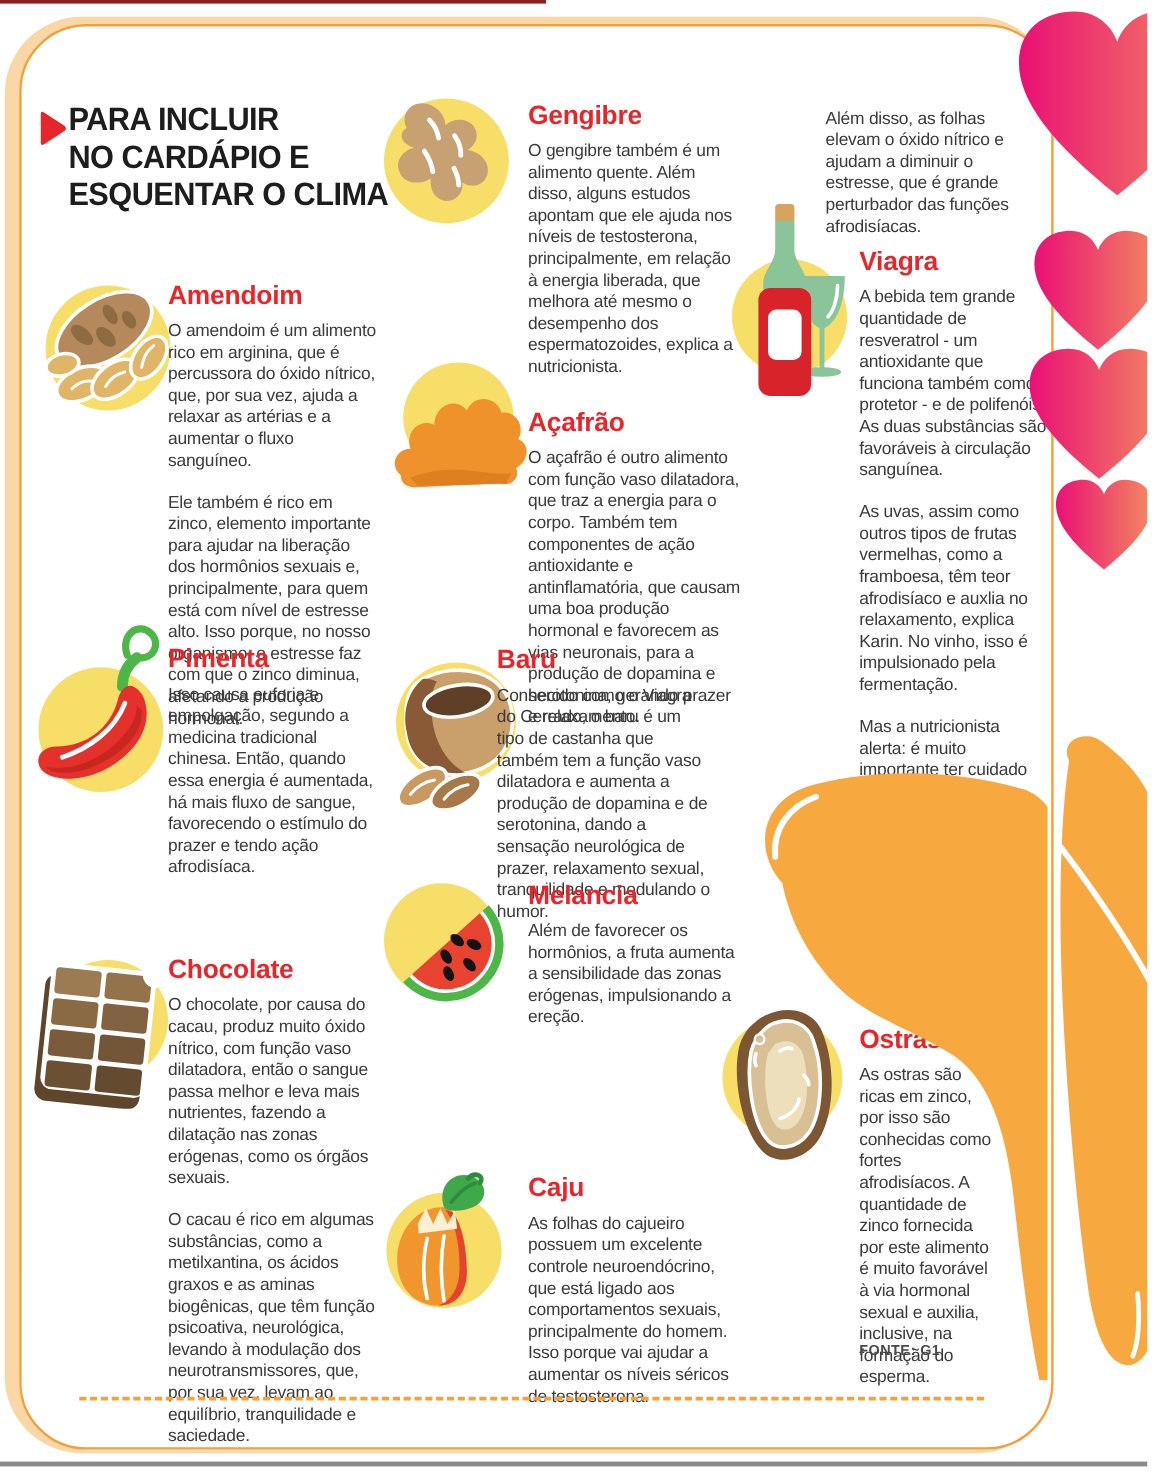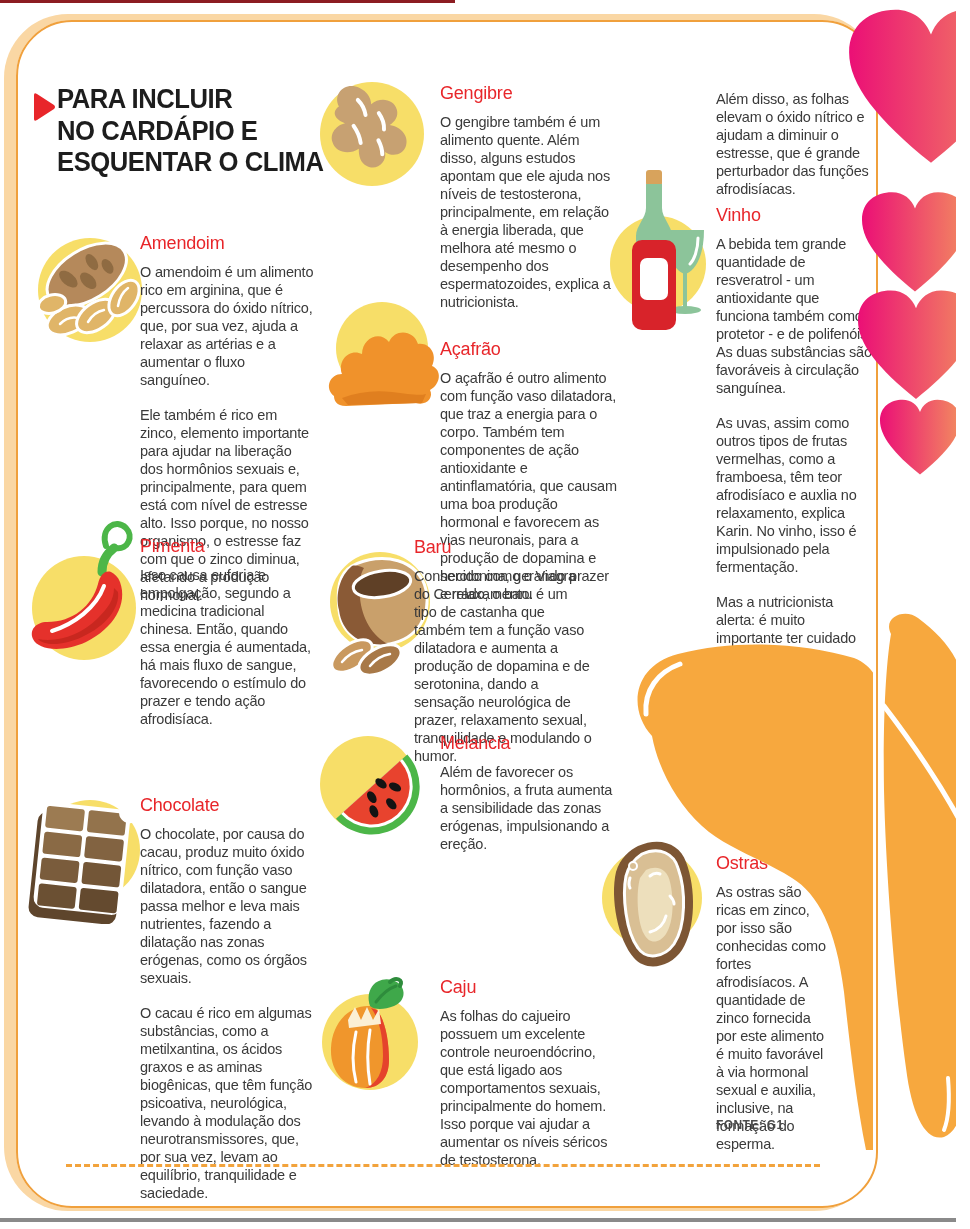--- a/index.html
+++ b/index.html
@@ -17,21 +17,21 @@
   .bottom-gray-line{position:absolute;left:0;top:1218px;width:970px;height:4px;background:#8a8a8a;z-index:2;}
   .dashed-line{position:absolute;left:66px;top:1164px;width:754px;height:0;
                border-top:3px dashed #f2a33c;z-index:6;}
   
   .title{position:absolute;left:57px;top:84px;width:290px;z-index:5;
          font-weight:bold;font-size:27px;line-height:1.17;color:#1d1d1d;
          letter-spacing:-0.5px;transform:scaleX(0.95);transform-origin:left top;}
   .title-arrow{position:absolute;left:32px;top:92px;z-index:5;}
   
   .sec{position:absolute;z-index:5;}
-  .sec h2{margin:0 0 9px 0;font-size:18px;line-height:1.1;color:#e8262a;font-weight:normal;letter-spacing:-0.2px;}
+  .sec h2{margin:0 0 9px 0;font-size:22px;line-height:1.1;color:#e8262a;font-weight:bold;letter-spacing:-0.2px;}
   .sec p{margin:0 0 17px 0;font-size:14.5px;line-height:18px;letter-spacing:-0.2px;color:#3a3a3a;}
   .icon{position:absolute;z-index:4;}
   .fonte{position:absolute;left:716px;top:1118px;z-index:5;font-size:12px;font-weight:bold;
          color:#4a4a4a;letter-spacing:0.4px;}
   .hand{position:absolute;left:618px;top:610px;z-index:10;}
   .heart{position:absolute;z-index:30;}
 </style>
 </head>
 <body>
 
@@ -268,26 +268,26 @@
   <section class="sec" style="left:440px;top:734px;width:178px">
     <h2>Melancia</h2>
     <p>Além de favorecer os hormônios, a fruta aumenta a sensibilidade das zonas erógenas, impulsionando a ereção.</p>
   </section>
 
   <section class="sec" style="left:440px;top:978px;width:178px">
     <h2>Caju</h2>
     <p>As folhas do cajueiro possuem um excelente controle neuroendócrino, que está ligado aos comportamentos sexuais, principalmente do homem. Isso porque vai ajudar a aumentar os níveis séricos de testosterona.</p>
   </section>
 
-  <section class="sec" style="left:716px;top:90px;width:156px">
+  <section class="sec" style="left:688px;top:90px;width:156px">
     <p>Além disso, as folhas elevam o óxido nítrico e ajudam a diminuir o estresse, que é grande perturbador das funções afrodisíacas.</p>
   </section>
 
   <section class="sec" style="left:716px;top:206px;width:156px">
-    <h2>Vinho</h2>
+    <h2>Viagra</h2>
     <p>A bebida tem grande quantidade de resveratrol - um antioxidante que funciona também como protetor - e de polifenóis. As duas substâncias são favoráveis à circulação sanguínea.</p>
     <p>As uvas, assim como outros tipos de frutas vermelhas, como a framboesa, têm teor afrodisíaco e auxlia no relaxamento, explica Karin. No vinho, isso é impulsionado pela fermentação.</p>
     <p>Mas a nutricionista alerta: é muito importante ter cuidado com a quantidade. "Estudos mostram que até duas taças pequenas de vinho poderiam favorecer (o relaxamento). Em quantidades maiores, isso já poderia até prejudicar", diz.</p>
   </section>
 
   <section class="sec" style="left:716px;top:854px;width:114px">
     <h2>Ostras</h2>
     <p>As ostras são ricas em zinco, por isso são conhecidas como fortes afrodisíacos. A quantidade de zinco fornecida por este alimento é muito favorável à via hormonal sexual e auxilia, inclusive, na formação do esperma.</p>
   </section>
 

